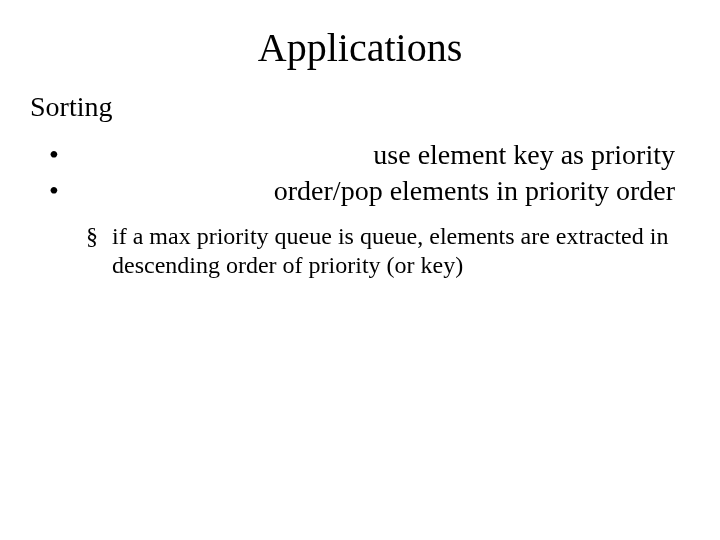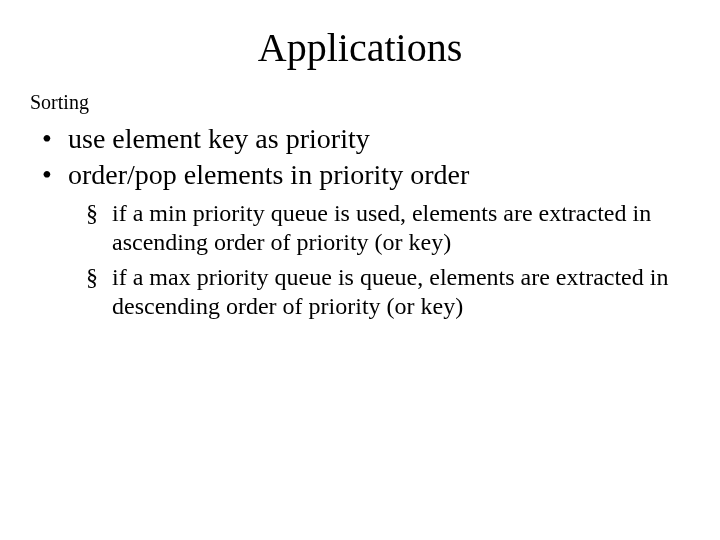--- a/index.html
+++ b/index.html
@@ -21,27 +21,28 @@
     text-align: center;
     font-size: 40px;
     padding-top: 24px;
     padding-bottom: 20px;
   }
   .body {
     padding-left: 30px;
     padding-right: 30px;
   }
   .section-heading {
-    font-size: 20px;
+    font-size: 28px;
     margin-bottom: 2px;
   }
   ul.level1 {
     list-style: none;
-    margin: 8px;
+    margin: 15px;
     padding: 0;
+    text-align: right;
   }
   ul.level1 > li {
     font-size: 28px;
     line-height: 1.2;
     padding-left: 30px;
     position: relative;
     margin-bottom: 2px;
   }
   ul.level1 > li::before {
     content: "•";
@@ -80,19 +81,18 @@
   <div class="body">
 
     <div class="section-heading">Sorting</div>
 
     <ul class="level1">
       <li>use element key as priority</li>
       <li>order/pop elements in priority order</li>
     </ul>
 
     <ul class="level2">
-      <li>if a min priority queue is used, elements are extracted in ascending order of priority (or key)</li>
       <li>if a max priority queue is queue, elements are extracted in descending order of priority (or key)</li>
     </ul>
 
   </div>
 
 </div>
 
 </body></html>

